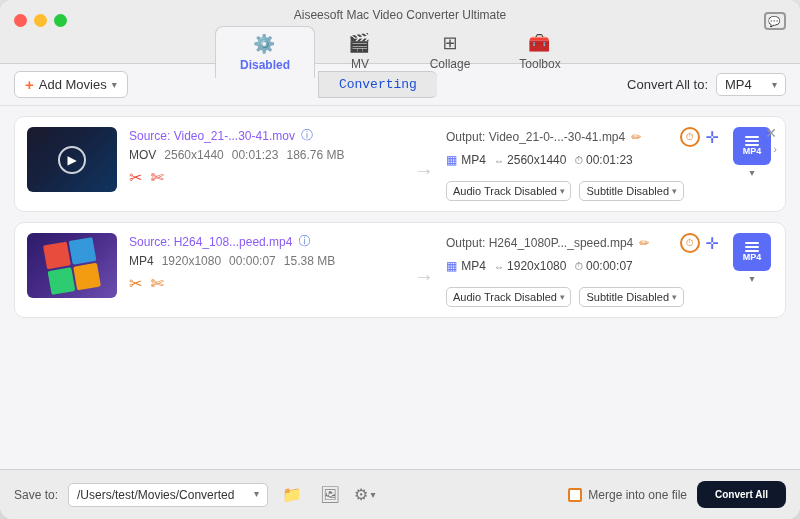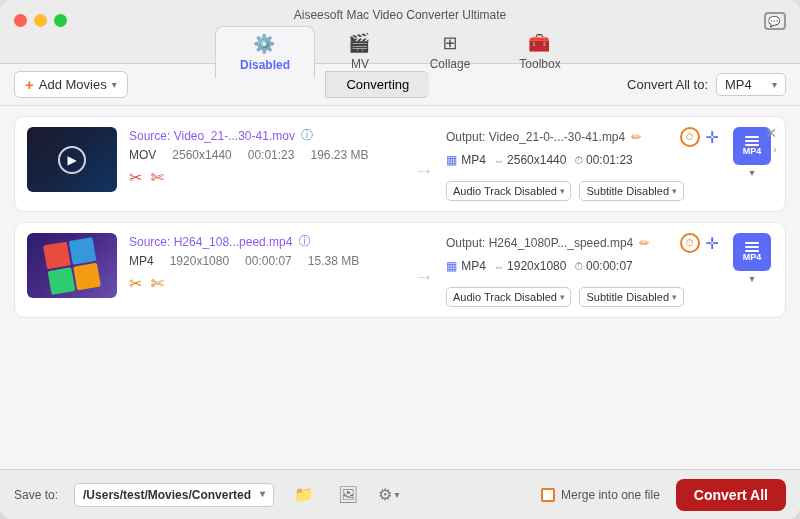--- a/index.html
+++ b/index.html
@@ -137,22 +137,23 @@
       border: 1px solid #ccc;
       font-size: 13px;
       cursor: pointer;
       background: #fff;
       color: #333;
     }
     .status-tab:first-child { border-radius: 6px 0 0 6px; border-right: none; }
     .status-tab:last-child { border-radius: 0 6px 6px 0; }
     .status-tab.active {
       background: #e8e8e8;
-      color: #000000;
+      color: #1d4ed8;
       font-weight: 500;
+      font-family: Liberation Mono, monospace;
     }
     .convert-all-to {
       display: flex;
       align-items: center;
       gap: 8px;
       font-size: 13px;
       color: #333;
       margin-left: auto;
     }
     .format-select {
@@ -259,21 +260,21 @@
       color: #8b5cf6;
     }
     .info-icon {
       color: #6b8cda;
       font-size: 12px;
       cursor: pointer;
     }
     .file-meta-row {
       display: flex;
       align-items: flex-start;
-      gap: 16px;
+      gap: 8px;
       font-size: 12px;
       color: #777;
       margin-bottom: 6px;
     }
     .format-badge {
       color: #444;
       font-weight: 500;
     }
     .file-actions-row {
       display: flex;
@@ -434,41 +435,40 @@
       font-size: 11px;
     }
     
     .bottom-bar {
       height: 50px;
       background: #ececec;
       border-top: 1px solid #d0d0d0;
       display: flex;
       align-items: center;
       padding: 0 14px;
-      gap: 16px;
+      gap: 10px;
       flex-shrink: 0;
     }
     .save-to-label {
       font-size: 12px;
       color: #555;
       white-space: nowrap;
     }
     .path-select {
       display: flex;
       align-items: flex-start;
       border: 1px solid #ccc;
       border-radius: 5px;
       padding: 4px 8px;
       background: #fff;
       font-size: 12px;
       gap: 4px;
       cursor: pointer;
       color: #333;
       min-width: 200px;
-      font-weight: bold;
     }
     .path-select .chevron-down { font-size: 10px; color: #777; margin-left: auto; }
     .folder-icon-btn {
       width: 28px;
       height: 28px;
       display: flex;
       align-items: center;
       justify-content: center;
       cursor: pointer;
       font-size: 16px;
@@ -491,26 +491,26 @@
       color: #555;
     }
     .checkbox-box {
       width: 14px;
       height: 14px;
       border: 2px solid #e67e22;
       border-radius: 2px;
       background: #fff;
     }
     .convert-all-btn {
-      background: #b91c1c;
+      background: #0f172a;
       color: white;
       border: none;
       border-radius: 8px;
       padding: 8px 18px;
-      font-size: 14px;
+      font-size: 10px;
       font-weight: 600;
       cursor: pointer;
       white-space: nowrap;
     }
     
     .resize-icon {
       font-size: 10px;
       color: #777;
     }
     .video-lines {
@@ -585,21 +585,21 @@
       </div>
       <div class="file-info">
         <div class="file-source-row">
           <span class="source-label">Source: Video_21-...30-41.mov</span>
           <span class="info-icon">ⓘ</span>
         </div>
         <div class="file-meta-row">
           <span class="format-badge">MOV</span>
           <span>2560x1440</span>
           <span>00:01:23</span>
-          <span>196.23 MB</span>
+          <span>186.76 MB</span>
         </div>
         <div class="file-actions-row">
           <span class="action-icon red">✂</span>
           <span class="action-icon red">✄</span>
         </div>
       </div>
       <div class="arrow-section">
         <span class="arrow">→</span>
       </div>
       <div class="output-section">

